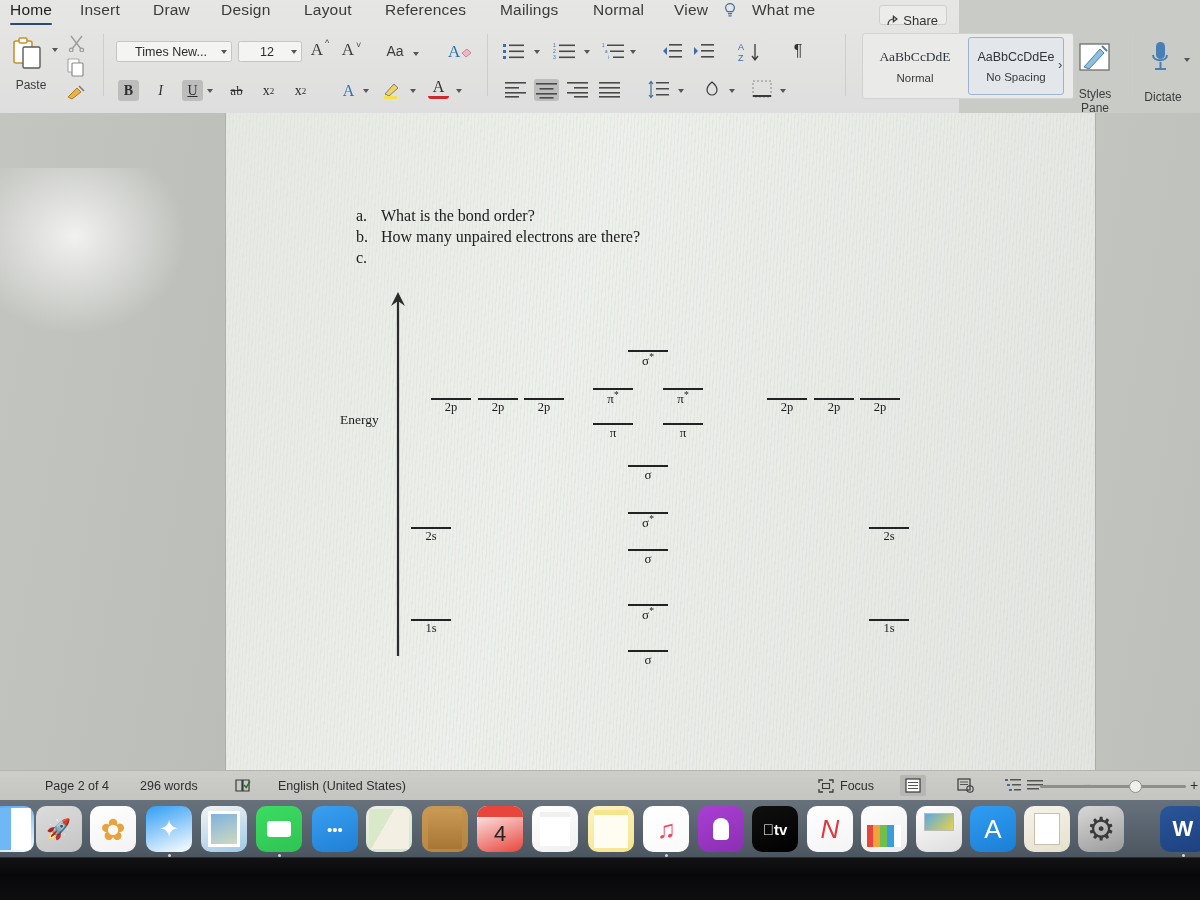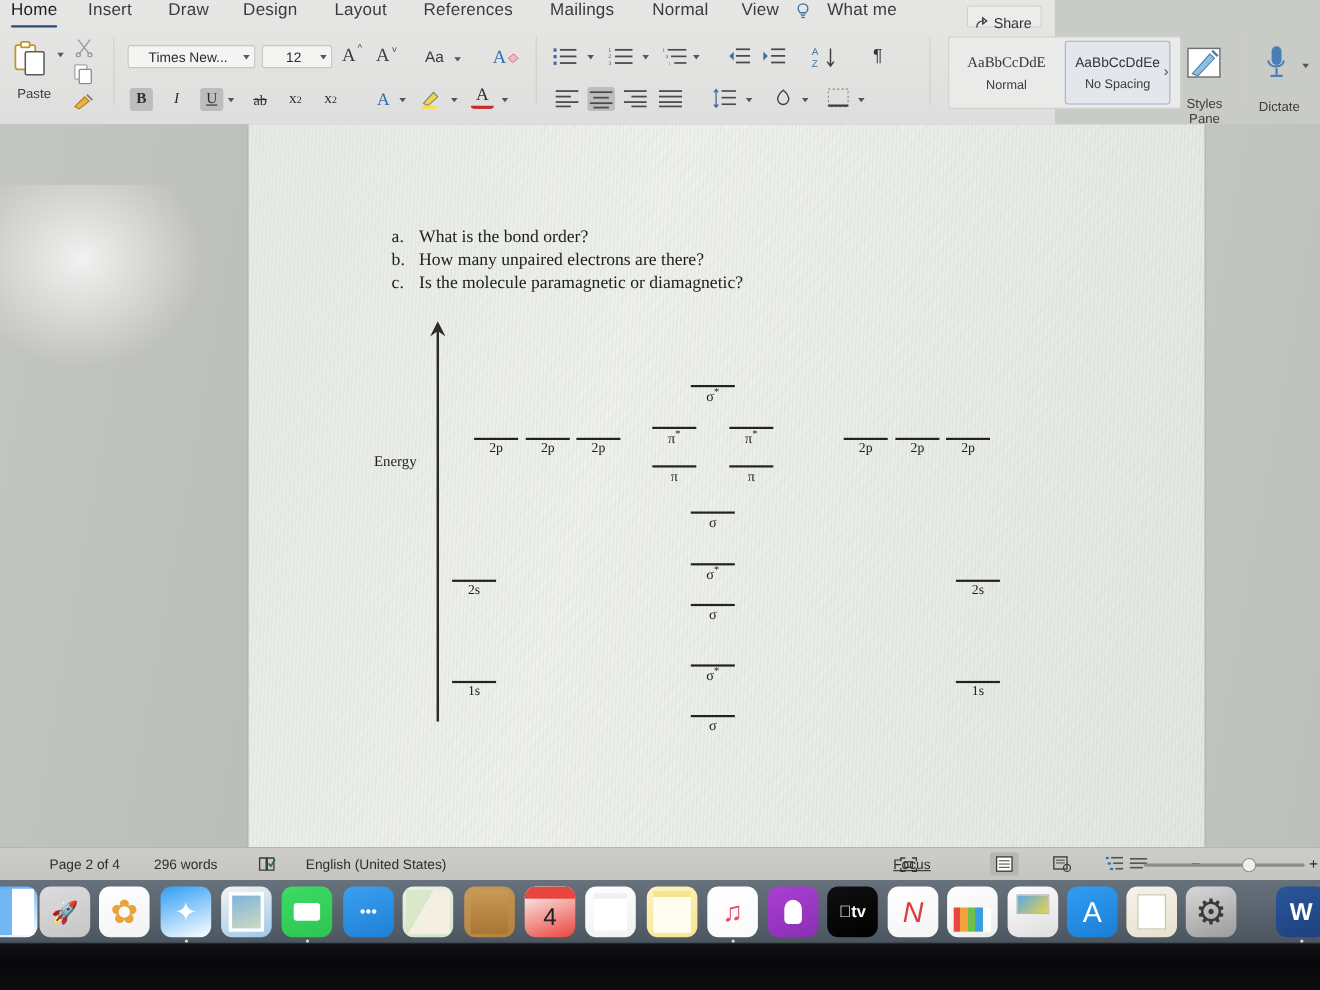--- a/index.html
+++ b/index.html
@@ -481,39 +481,38 @@
           <div class="lvl-lbl greek" style="left: 396px; top: 493px; width: 52px;">σ<span class="sup">*</span></div>
           <div class="lvl" style="left: 402px; top: 537px; width: 40px;"></div>
           <div class="lvl-lbl greek" style="left: 396px; top: 539px; width: 52px;">σ</div>
         </div>
 
     <div class="q-letter" style="left: 130px; top: 94px;">a.</div>
         <div class="doc-txt q-item" style="left: 155px; top: 94px;">What is the bond order?</div>
         <div class="q-letter" style="left: 130px; top: 115px;">b.</div>
         <div class="doc-txt q-item" style="left: 155px; top: 115px;">How many unpaired electrons are there?</div>
         <div class="q-letter" style="left: 130px; top: 136px;">c.</div>
-        <div class="doc-txt q-item" style="left: 155px; top: 136px;">Is the molecule paramagnetic or diamagnetic?</div>
       </div>
     <div id="glare"></div>
   </div>
 
   <div id="statusbar">
     <div class="sb-txt" style="left:45px;">Page 2 of 4</div>
     <div class="sb-txt" style="left:140px;">296 words</div>
     <svg style="position:absolute;left:234px;top:7px;" width="18" height="16" viewBox="0 0 18 16">
       <path d="M2 2 h6 v11 h-6z M9 2 h6 v11 h-6z" fill="none" stroke="#3a3a3a" stroke-width="1.2"></path>
       <path d="M10 7 l2.2 2.4 L16 3.4" fill="none" stroke="#2c6c2c" stroke-width="1.5"></path>
     </svg>
     <div class="sb-txt" style="left:278px;">English (United States)</div>
 
     <svg style="position:absolute;left:818px;top:8px;" width="16" height="14" viewBox="0 0 16 14">
       <path d="M1 4 V1 H5 M11 1 H15 V4 M15 10 V13 H11 M5 13 H1 V10" fill="none" stroke="#3a3a3a" stroke-width="1.3"></path>
       <rect x="4.5" y="4.5" width="7" height="5" fill="none" stroke="#3a3a3a" stroke-width="1.1"></rect>
     </svg>
-    <div class="sb-txt" style="left:812px;text-decoration:underline;">Focus</div>
+    <div class="sb-txt" style="left:840px;">Focus</div>
 
     <div class="sb-btn on" style="left:900px;">
       <svg width="16" height="15" viewBox="0 0 16 15">
         <rect x="1" y="1" width="14" height="13" fill="#fff" stroke="#3a3a3a" stroke-width="1.2"></rect>
         <rect x="3" y="4" width="10" height="1" fill="#555"></rect>
           <rect x="3" y="7" width="10" height="1" fill="#555"></rect>
         <rect x="3" y="10" width="10" height="1" fill="#555"></rect>
       </svg>
     </div>
     <div class="sb-btn" style="left:952px;">

